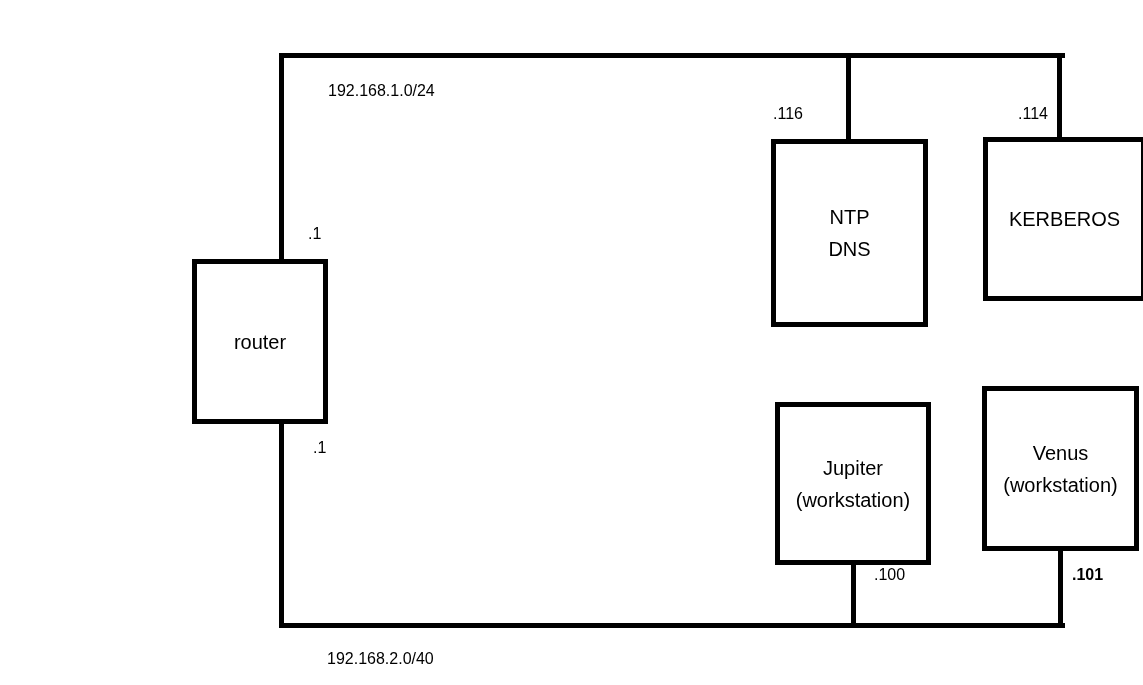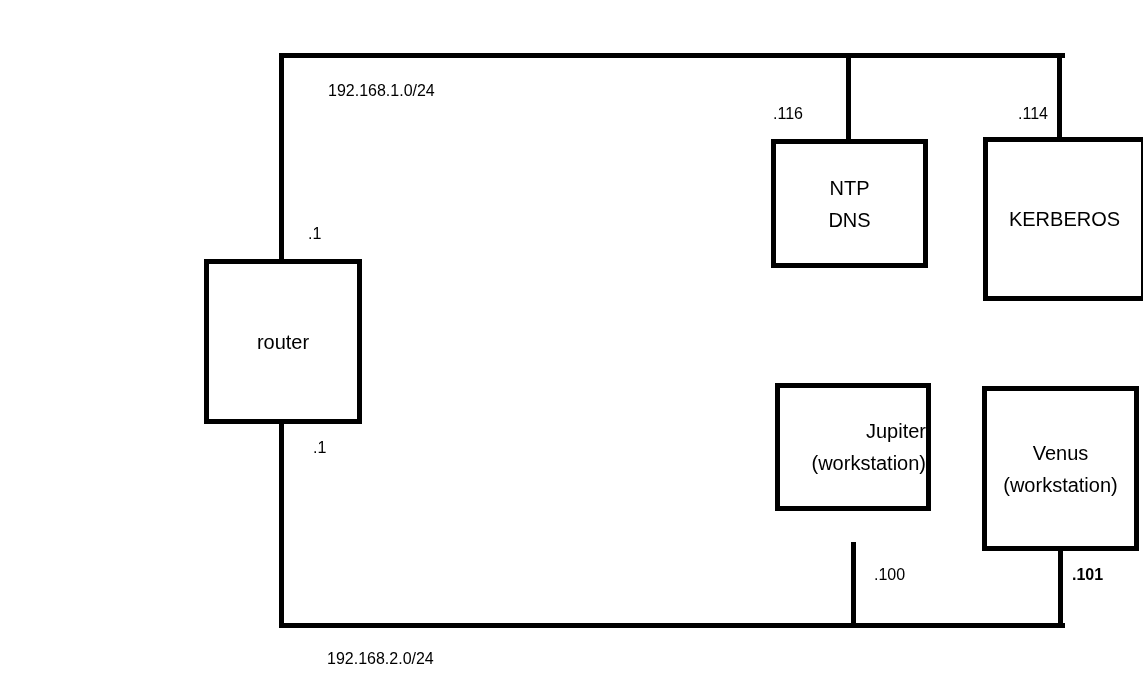--- a/index.html
+++ b/index.html
@@ -44,24 +44,24 @@
   
   #wire-net1-bus      { left: 279px; top: 53px;  width: 786px; height: 5px; }
   #wire-router-up     { left: 279px; top: 53px;  width: 5px;   height: 210px; }
   #wire-ntp-drop      { left: 846px; top: 53px;  width: 5px;   height: 90px; }
   #wire-kerberos-drop { left: 1057px;top: 53px;  width: 5px;   height: 88px; }
   #wire-net2-bus      { left: 279px; top: 623px; width: 786px; height: 5px; }
   #wire-router-down   { left: 279px; top: 420px; width: 5px;   height: 208px; }
   #wire-jupiter-drop  { left: 851px; top: 542px; width: 5px;   height: 86px; }
   #wire-venus-drop    { left: 1058px;top: 547px; width: 5px;   height: 81px; }
   
-  #node-router   { left: 204px; top: 259px; width: 158px; height: 165px; }
-  #node-ntp-dns  { left: 771px; top: 139px; width: 157px; height: 129px; text-align: center; }
+  #node-router   { left: 192px; top: 259px; width: 136px; height: 165px; }
+  #node-ntp-dns  { left: 771px; top: 139px; width: 157px; height: 188px; text-align: center; }
   #node-kerberos { left: 983px; top: 137px; width: 163px; height: 164px; }
-  #node-jupiter  { left: 775px; top: 383px; width: 156px; height: 128px; align-items: flex-end; }
+  #node-jupiter  { left: 775px; top: 402px; width: 156px; height: 163px; }
   #node-venus    { left: 982px; top: 386px; width: 157px; height: 165px; }
   
   #label-net1        { left: 328px;  top: 80px; }
   #label-router-if1  { left: 308px;  top: 223px; }
   #label-ntp-if      { left: 773px;  top: 103px; }
   #label-kerberos-if { left: 1018px;  top: 103px; }
   #label-router-if2  { left: 313px;  top: 437px; }
   #label-jupiter-if  { left: 874px;  top: 564px; }
   #label-venus-if    { left: 1072px; top: 564px; font-weight: bold; }
   #label-net2        { left: 327px;  top: 648px; }
@@ -97,21 +97,21 @@
     <span>Jupiter</span>
     <span>(workstation)</span>
   </div>
 
   <div class="node" id="node-venus">
     <span>Venus</span>
     <span>(workstation)</span>
   </div>
 
   <div class="iplabel" id="label-net1">192.168.1.0/24</div>
-  <div class="iplabel" id="label-net2">192.168.2.0/24</div>
+  <div class="iplabel" id="label-net2">192.168.2.0/40</div>
 
   <div class="iplabel" id="label-router-if1">.1</div>
   <div class="iplabel" id="label-router-if2">.1</div>
   <div class="iplabel" id="label-ntp-if">.116</div>
   <div class="iplabel" id="label-kerberos-if">.114</div>
   <div class="iplabel" id="label-jupiter-if">.100</div>
   <div class="iplabel" id="label-venus-if">.101</div>
 
 </div>
 

